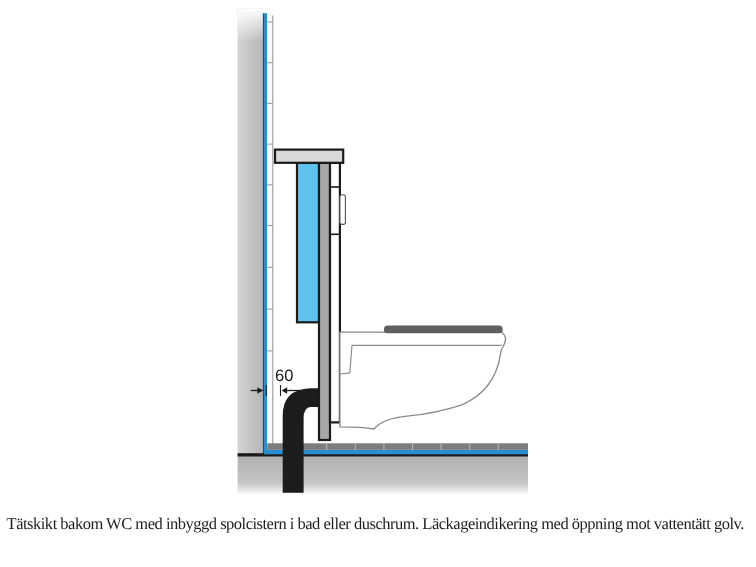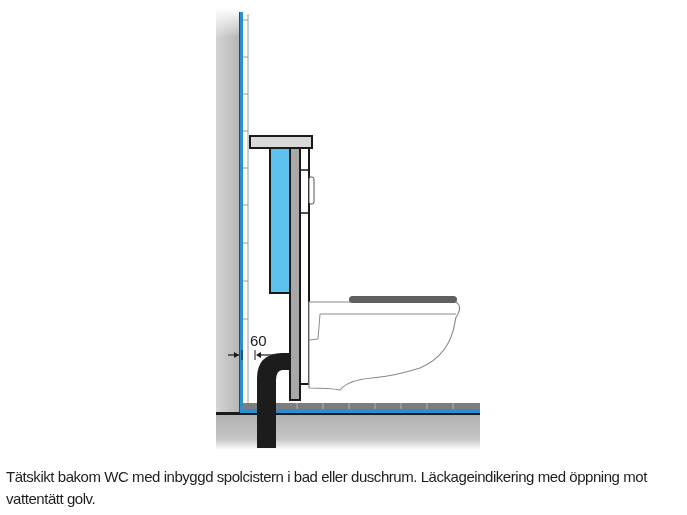--- a/index.html
+++ b/index.html
@@ -3,21 +3,21 @@
   <meta charset="utf-8">
   <style>
     html, body { margin: 0; padding: 0; background: #ffffff; }
     body { width: 687px; height: 515px; position: relative; overflow: hidden;
            font-family: "DejaVu Sans", "Liberation Sans", sans-serif; }
     .figure { position: absolute; left: 0; top: 0; width: 687px; height: 460px; }
     .figure svg { display: block; }
     .caption {
       position: absolute; left: 6px; top: 466px; width: 676px;
       font-size: 15px; line-height: 22px; color: #1e1e1e; letter-spacing: -0.45px;
-      font-family: Liberation Sans, sans-serif;
+      font-family: Liberation Serif, serif;
     }
     .dim-label { font-family: "Liberation Sans", sans-serif; font-size: 15px; fill: #1a1a1a; }
   </style>
 </head>
 <body>
 
 <div class="figure">
   <svg width="687" height="460" viewBox="0 0 687 460" xmlns="http://www.w3.org/2000/svg">
     <defs>
       <linearGradient id="wallGrad" x1="0" y1="0" x2="0" y2="1">

